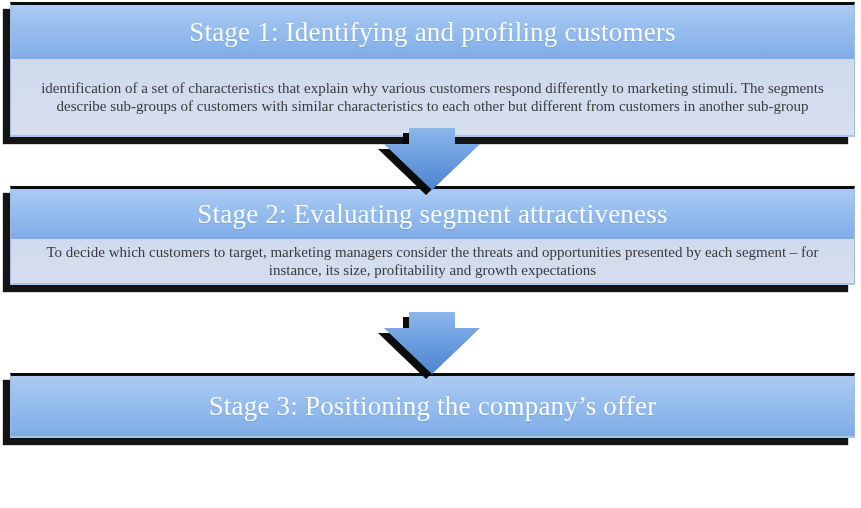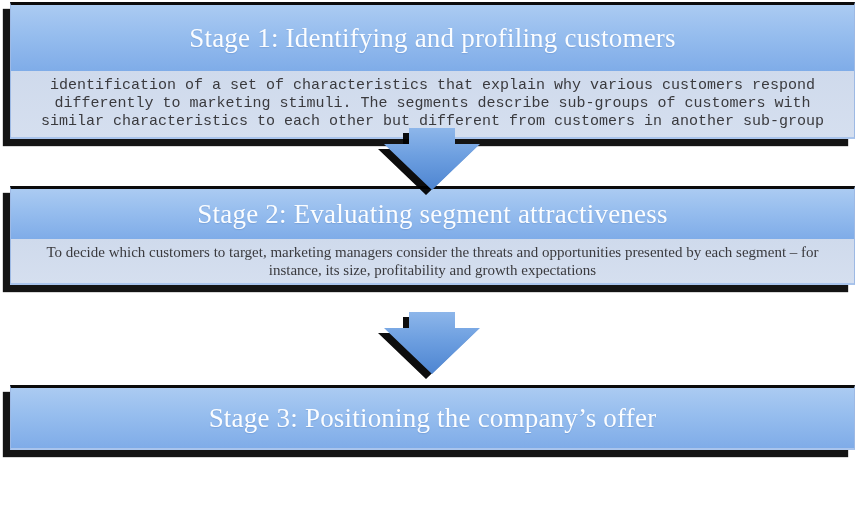--- a/index.html
+++ b/index.html
@@ -36,26 +36,26 @@
     font-size: 15px;
     line-height: 18px;
     font-weight: 500;
     text-align: center;
     display: flex; align-items: center; justify-content: center;
     padding: 0 14px;
     box-sizing: border-box;
   }
   
   #stage-1 { top: 2px; }
-  #stage-1 .stage-header { height: 66px; }
-  #stage-1 .stage-body   { height: 66px; font-family: Liberation Mono, monospace; }
+  #stage-1 .stage-header { height: 54px; }
+  #stage-1 .stage-body   { height: 76px; }
   #stage-2 { top: 186px; }
   #stage-2 .stage-header { height: 50px; }
   #stage-2 .stage-body   { height: 44px; }
-  #stage-3 { top: 373px; margin-top: 12px; }
+  #stage-3 { top: 373px; }
   #stage-3 .stage-header { height: 60px; }
   #stage-3 .stage-body   { height: 58px; }
 
   .down-arrow {
     position: absolute;
     left: 384px;
     width: 96px;
     height: 62px;
     background: linear-gradient(180deg, #8db6ea 0%, #6d9fe0 45%, #4e85d1 100%);
     clip-path: polygon(25px 0, 71px 0, 71px 16px, 96px 16px, 48px 62px, 0 16px, 25px 16px);

